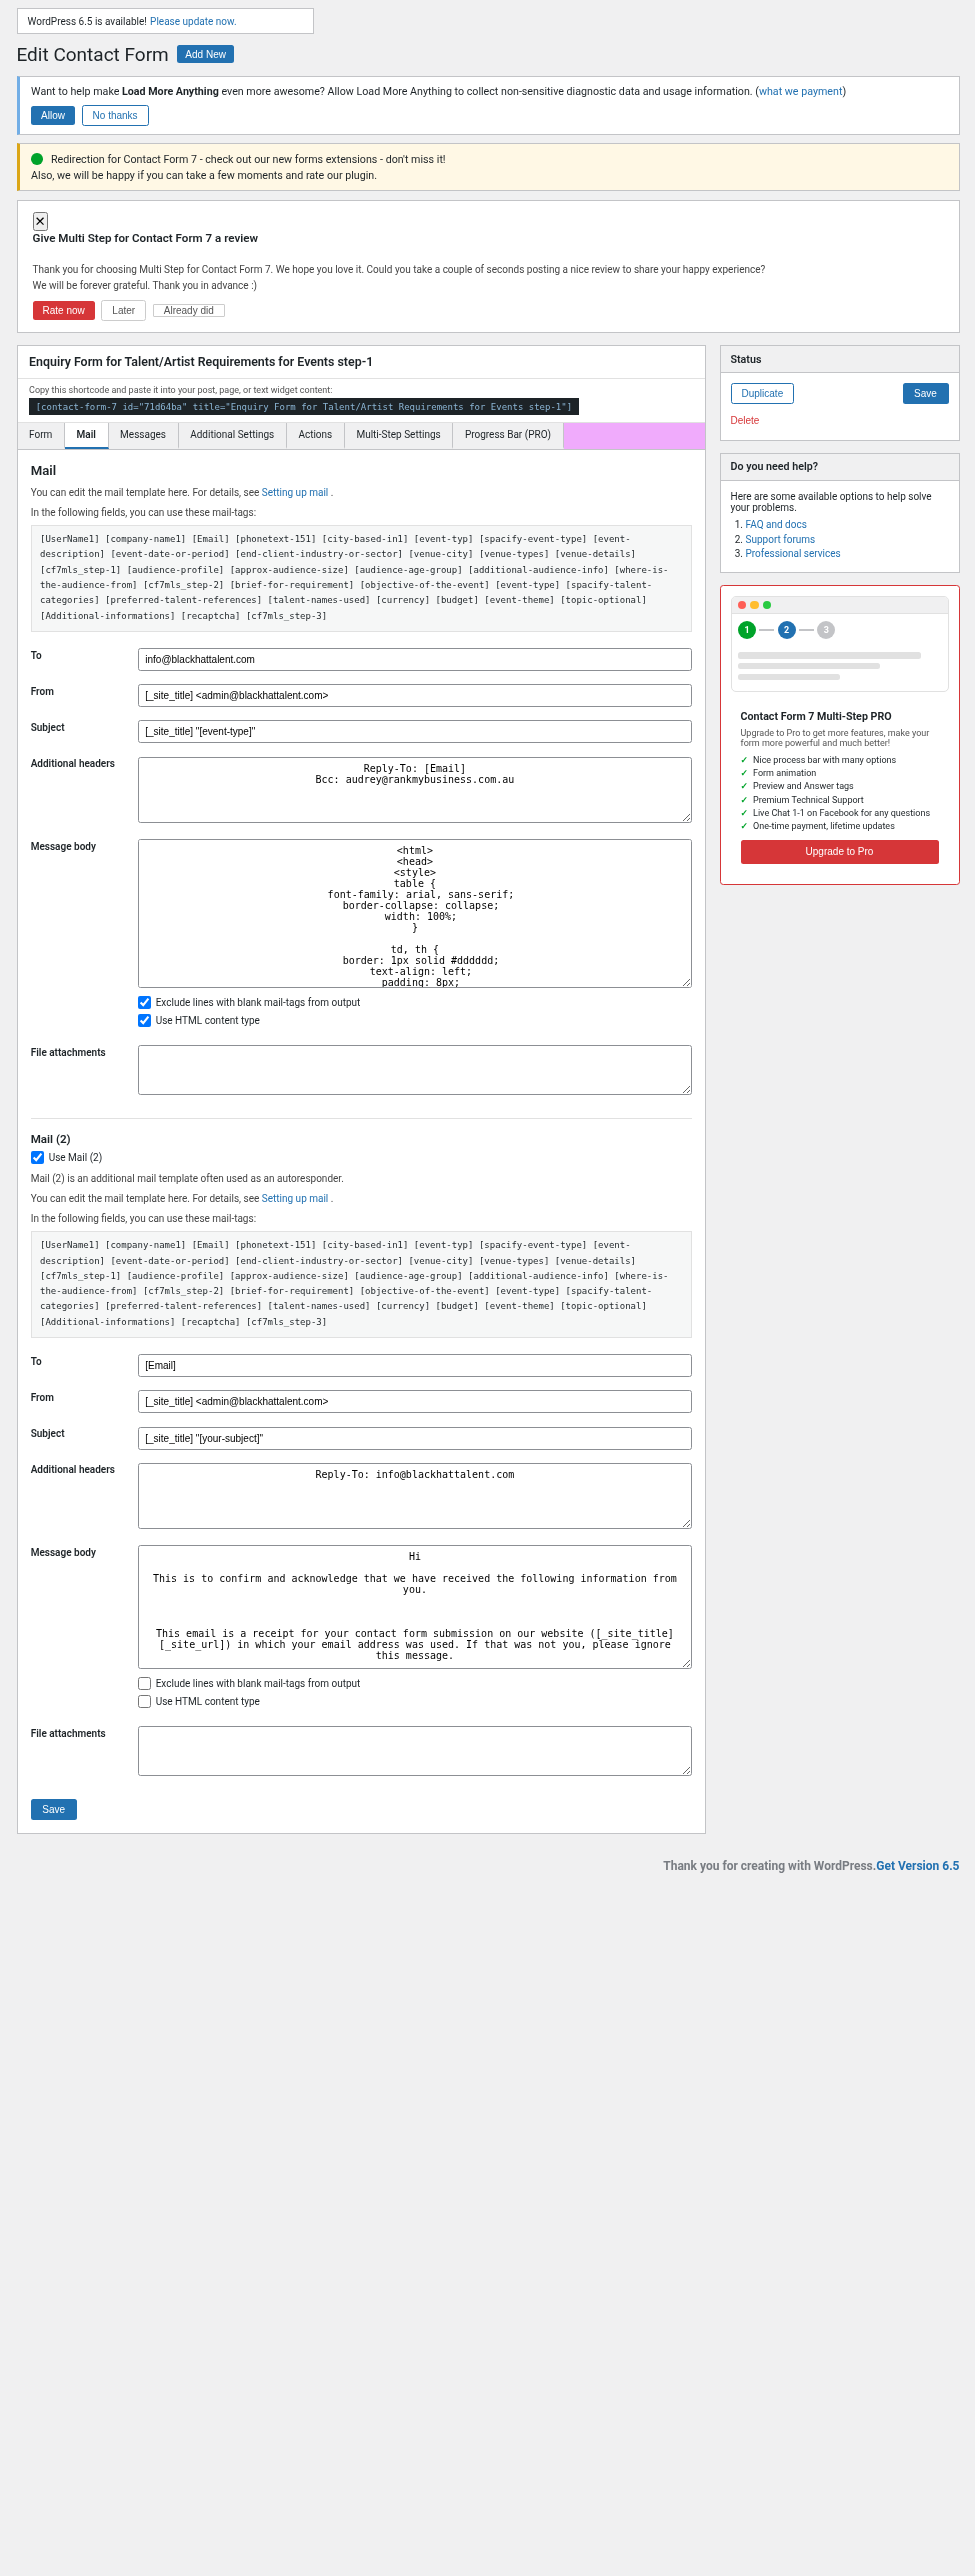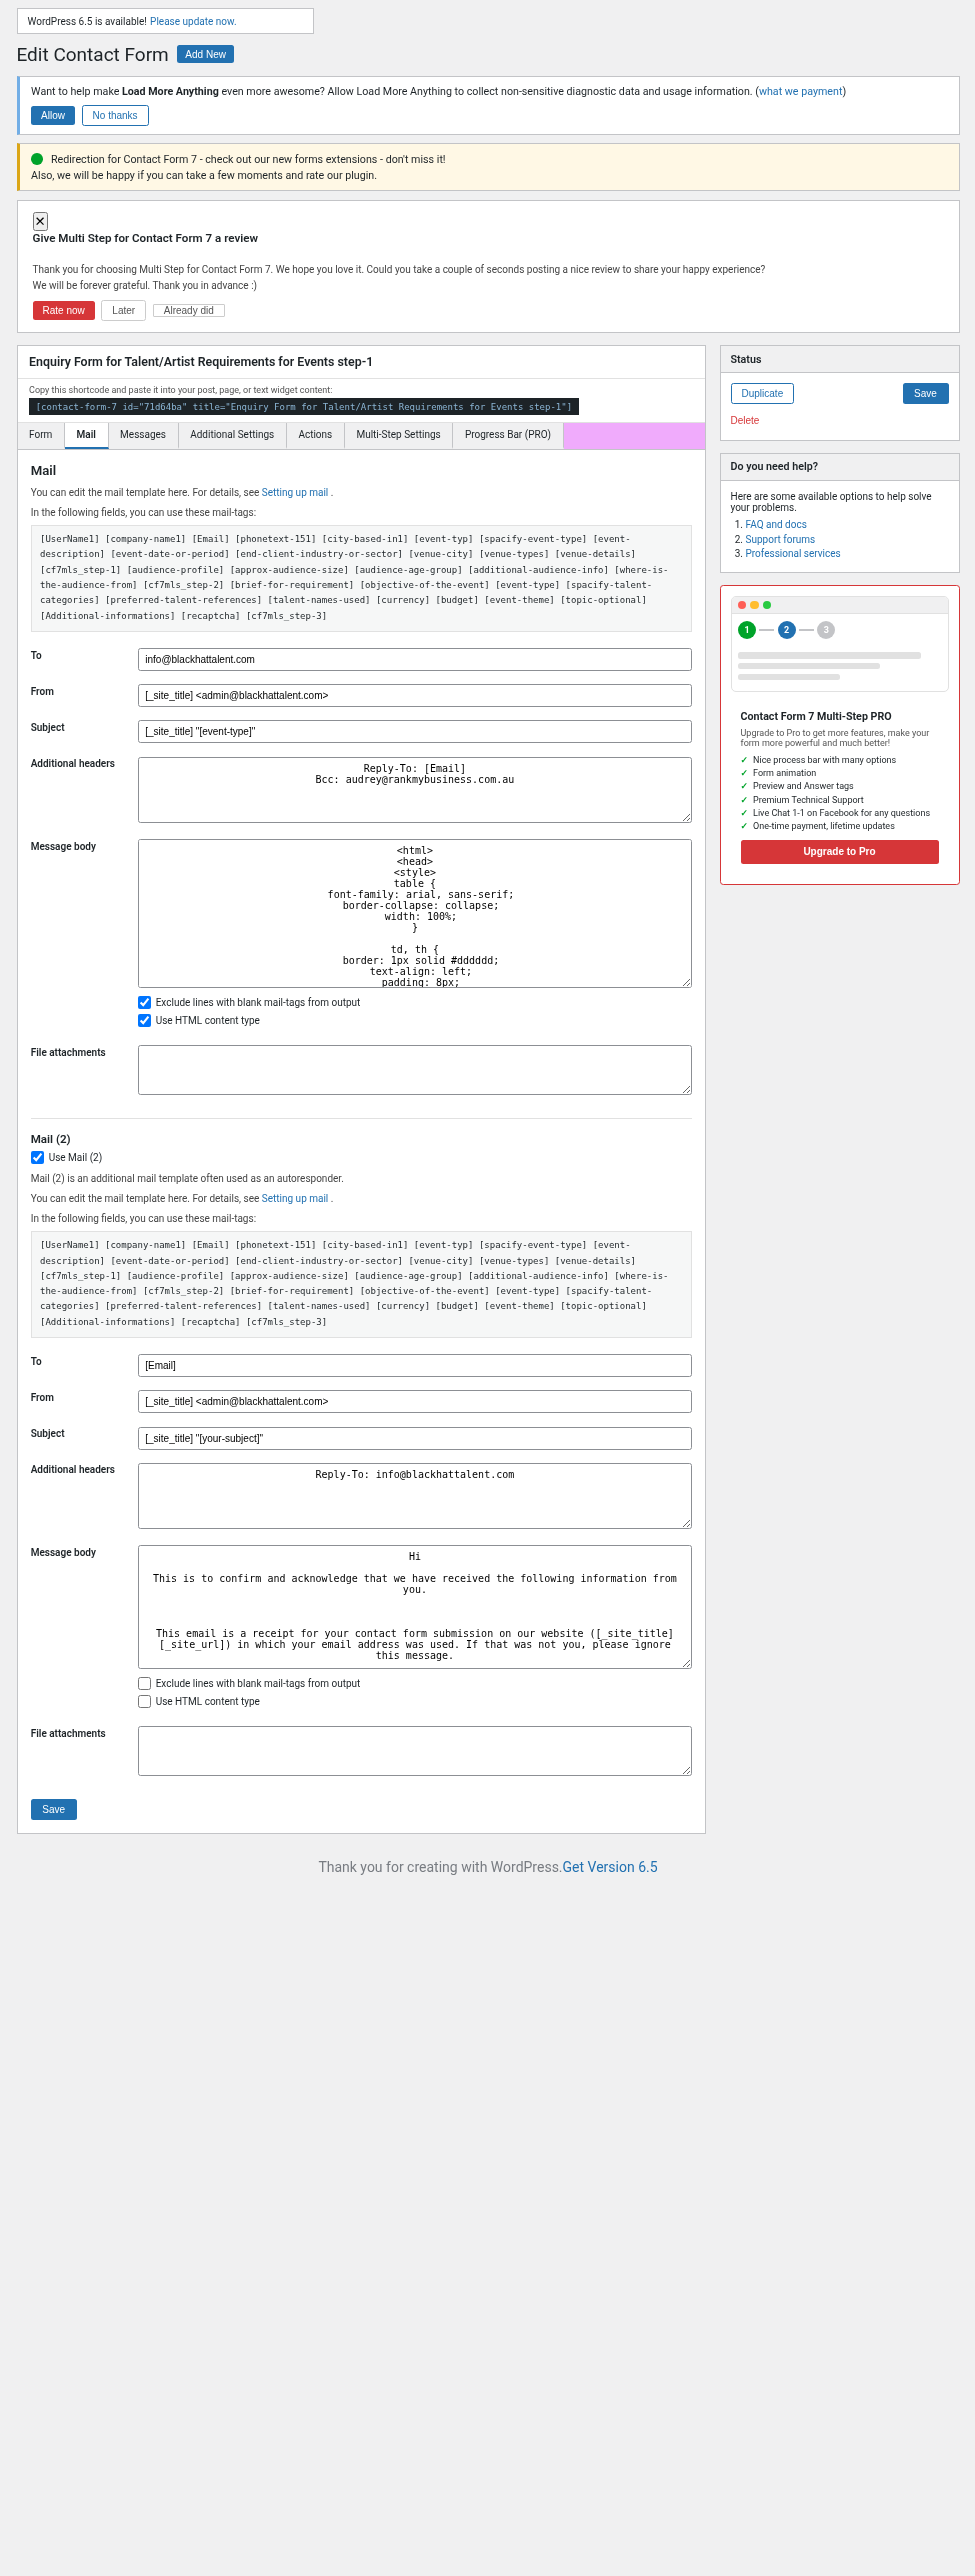--- a/index.html
+++ b/index.html
@@ -78,26 +78,26 @@
     .help-list { list-style: decimal; padding-left: 15px; }
     .help-list li { font-size: 10px; margin-bottom: 3.3px; }
     .help-list a { color: #2271b1; }
 
     .promo-box { border: 1.7px solid #d63638; border-radius: 3.3px; padding: 10px; }
     .promo-title { font-size: 10.7px; font-weight: 700; margin-bottom: 5px; }
     .promo-desc { font-size: 9px; color: #555; margin-bottom: 6.6px; }
     .promo-features { list-style: none; padding: 0; margin-bottom: 8.3px; }
     .promo-features li { font-size: 9px; margin-bottom: 3.3px; display: flex; align-items: center; gap: 5px; }
     .promo-check { color: #00a32a; font-weight: 700; }
-    .btn-upgrade { background: #d63638; color: #fff; border: none; padding: 6.6px 0; font-size: 10px; cursor: pointer; border-radius: 2.5px; width: 100%; font-weight: 700; }
+    .btn-upgrade { background: #d63638; color: #fff; border: none; padding: 6.6px 0; font-size: 10px; cursor: pointer; border-radius: 2.5px; width: 100%; font-weight: 400; }
 
     .bottom-save { margin-top: 13.2px; }
     .btn-save-bottom { background: #2271b1; color: #fff; border: none; padding: 5px 11.6px; font-size: 10px; cursor: pointer; border-radius: 2.5px; }
 
-    .footer-bar { text-align: center; padding: 8.3px; font-size: 14px; color: #787c82; display: flex; justify-content: center; padding: 8.3px 16.5px; }
+    .footer-bar { text-align: center; padding: 8.3px; font-size: 12px; color: #787c82; display: flex; justify-content: flex-end; padding: 8.3px 16.5px; font-weight: bold; }
     .footer-bar a { color: #2271b1; }
     .tl-red { width: 8.3px; height: 8.3px; border-radius: 50%; background: #ff5f57; }
     .tl-yellow { width: 8.3px; height: 8.3px; border-radius: 50%; background: #ffbd2e; }
     .tl-green { width: 8.3px; height: 8.3px; border-radius: 50%; background: #28ca41; }
 
     .mac-window { background: #fff; border-radius: 5px; border: 0.8px solid #e1e1e1; overflow: hidden; }
     .mac-titlebar { background: #f0f0f1; display: flex; align-items: center; gap: 4.1px; padding: 4.1px 6.6px; border-bottom: 0.8px solid #e1e1e1; }
 
     .step-indicator { display: flex; align-items: center; gap: 3.3px; padding: 6.6px; }
     .step-circle { width: 18px; height: 18px; border-radius: 50%; display: flex; align-items: center; justify-content: center; font-size: 9px; font-weight: 700; }

